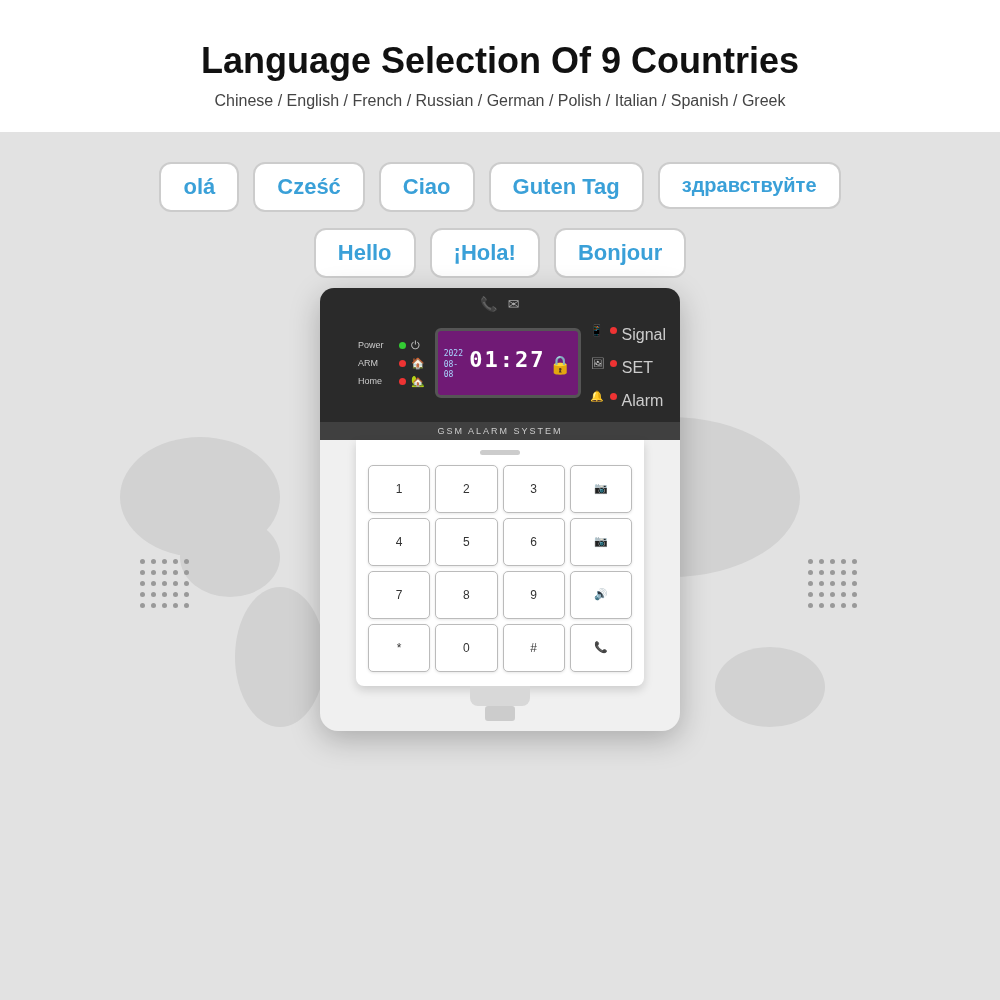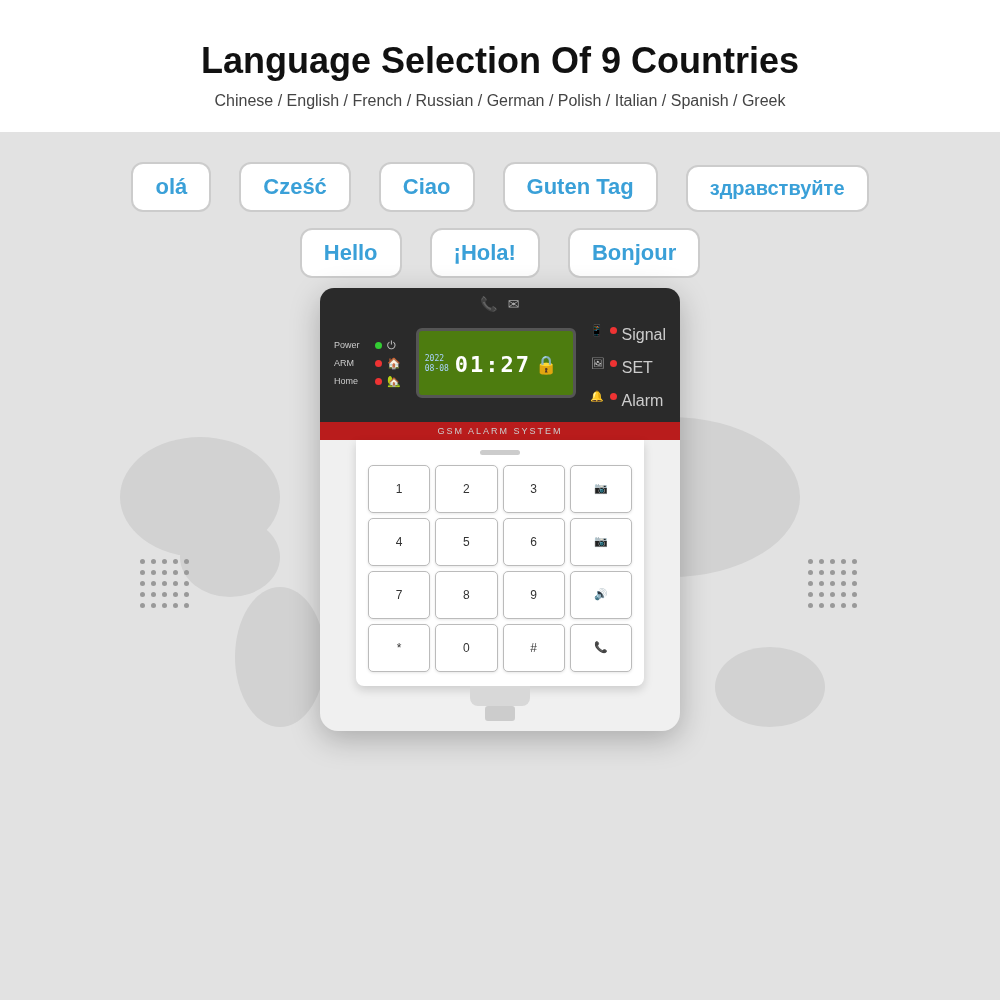--- a/index.html
+++ b/index.html
@@ -55,22 +55,22 @@
       position: relative;
       z-index: 10;
       padding-top: 30px;
       display: flex;
       flex-direction: column;
       align-items: center;
       gap: 16px;
     }
     .greetings-row {
       display: flex;
-      gap: 28px;
-      align-items: flex-end;
+      gap: 14px;
+      align-items: flex-start;
       justify-content: center;
     }
     .greeting-bubble {
       background: white;
       border: 2px solid #ccc;
       border-radius: 12px;
       padding: 10px 22px;
       font-size: 22px;
       font-weight: bold;
       color: #3aa0d8;
@@ -112,20 +112,21 @@
       position: relative;
       display: flex;
       align-items: center;
       justify-content: space-between;
     }
 
     .left-indicators {
       display: flex;
       flex-direction: column;
       gap: 5px;
+      margin-left: 24px;
     }
     .indicator-row {
       display: flex;
       align-items: center;
       gap: 5px;
     }
     .indicator-label {
       color: #ccc;
       font-size: 10px;
       width: 36px;
@@ -137,21 +138,21 @@
       background: #3c3;
     }
     .dot.red { background: #e33; }
     .indicator-icon {
       color: #ccc;
       font-size: 11px;
     }
 
     
     .lcd-screen {
-      background: #4d7c0f;
+      background: #701a75;
       border: 3px solid #555;
       border-radius: 6px;
       width: 160px;
       height: 70px;
       display: flex;
       flex-direction: column;
       align-items: center;
       justify-content: center;
       position: relative;
       margin: 0 10px;
@@ -178,21 +179,21 @@
       font-size: 16px;
       margin-top: 10px;
     }
     .right-icon {
       color: #ccc;
       font-size: 11px;
     }
 
     
     .device-label {
-      background: #b91c1c;
+      background: #404040;
       color: #ccc;
       font-size: 9px;
       letter-spacing: 2px;
       text-align: center;
       width: 100%;
       padding: 4px 0;
     }
 
     
     .keypad-section {

